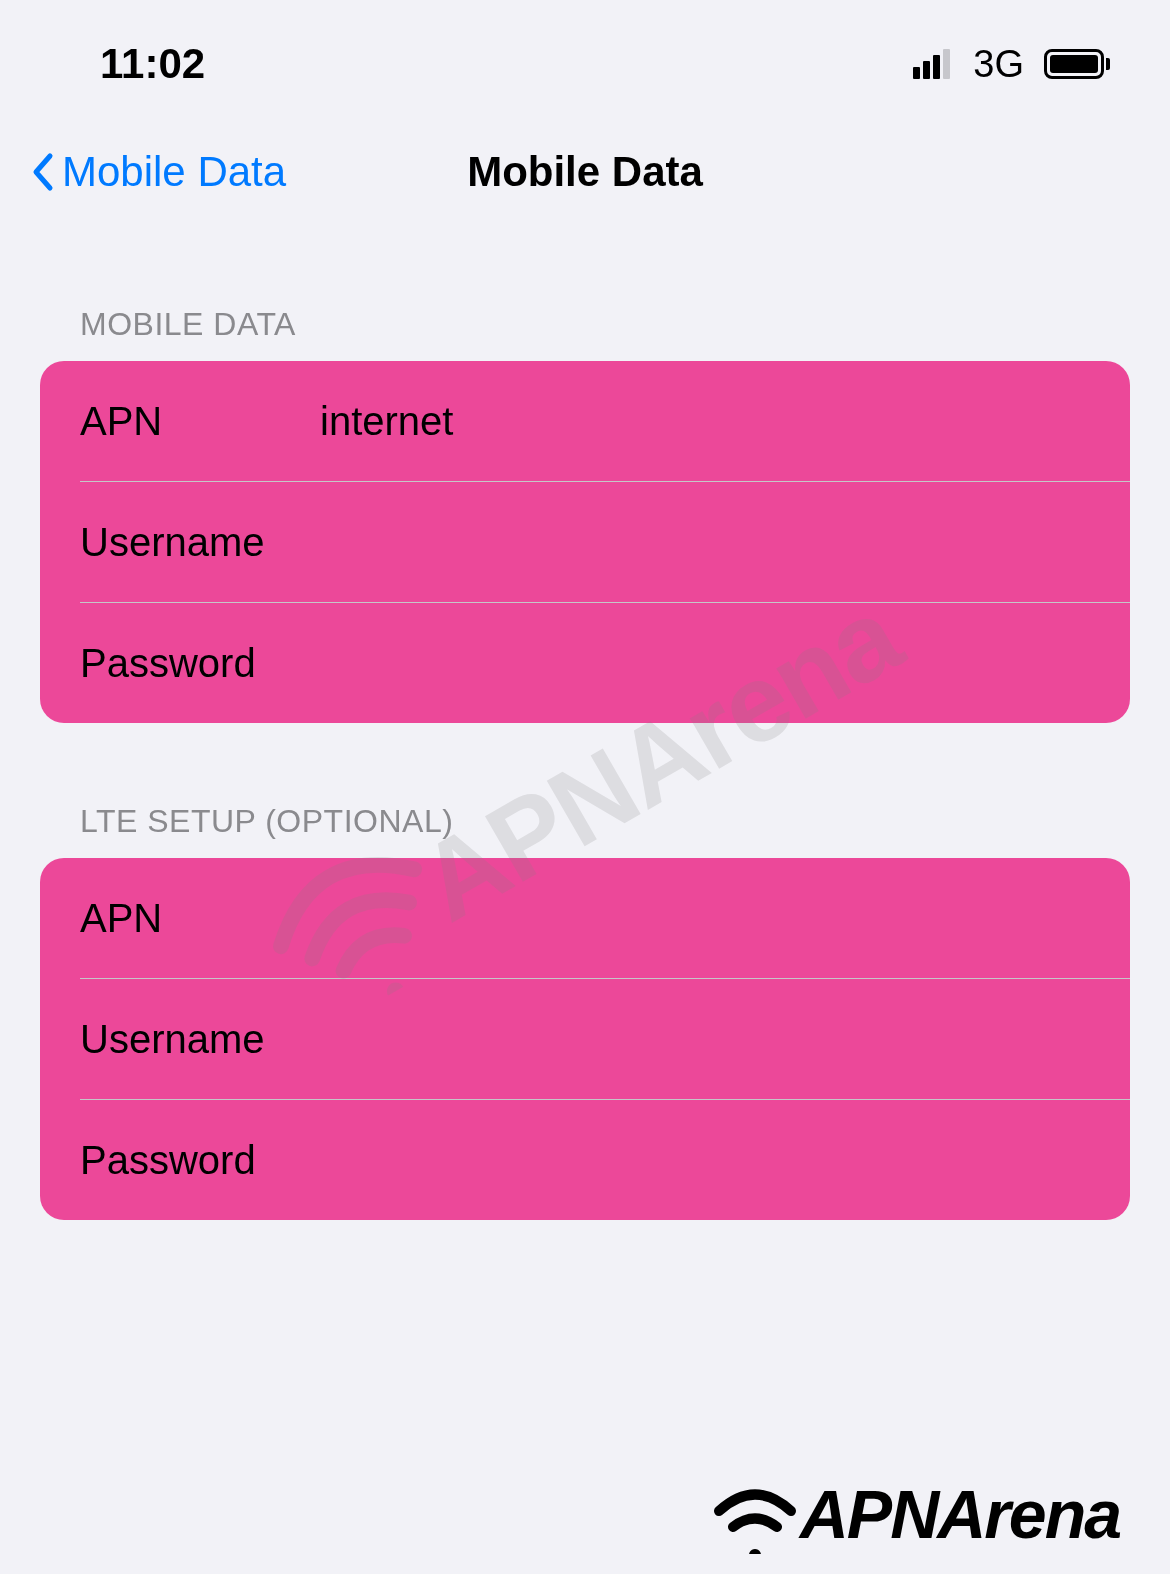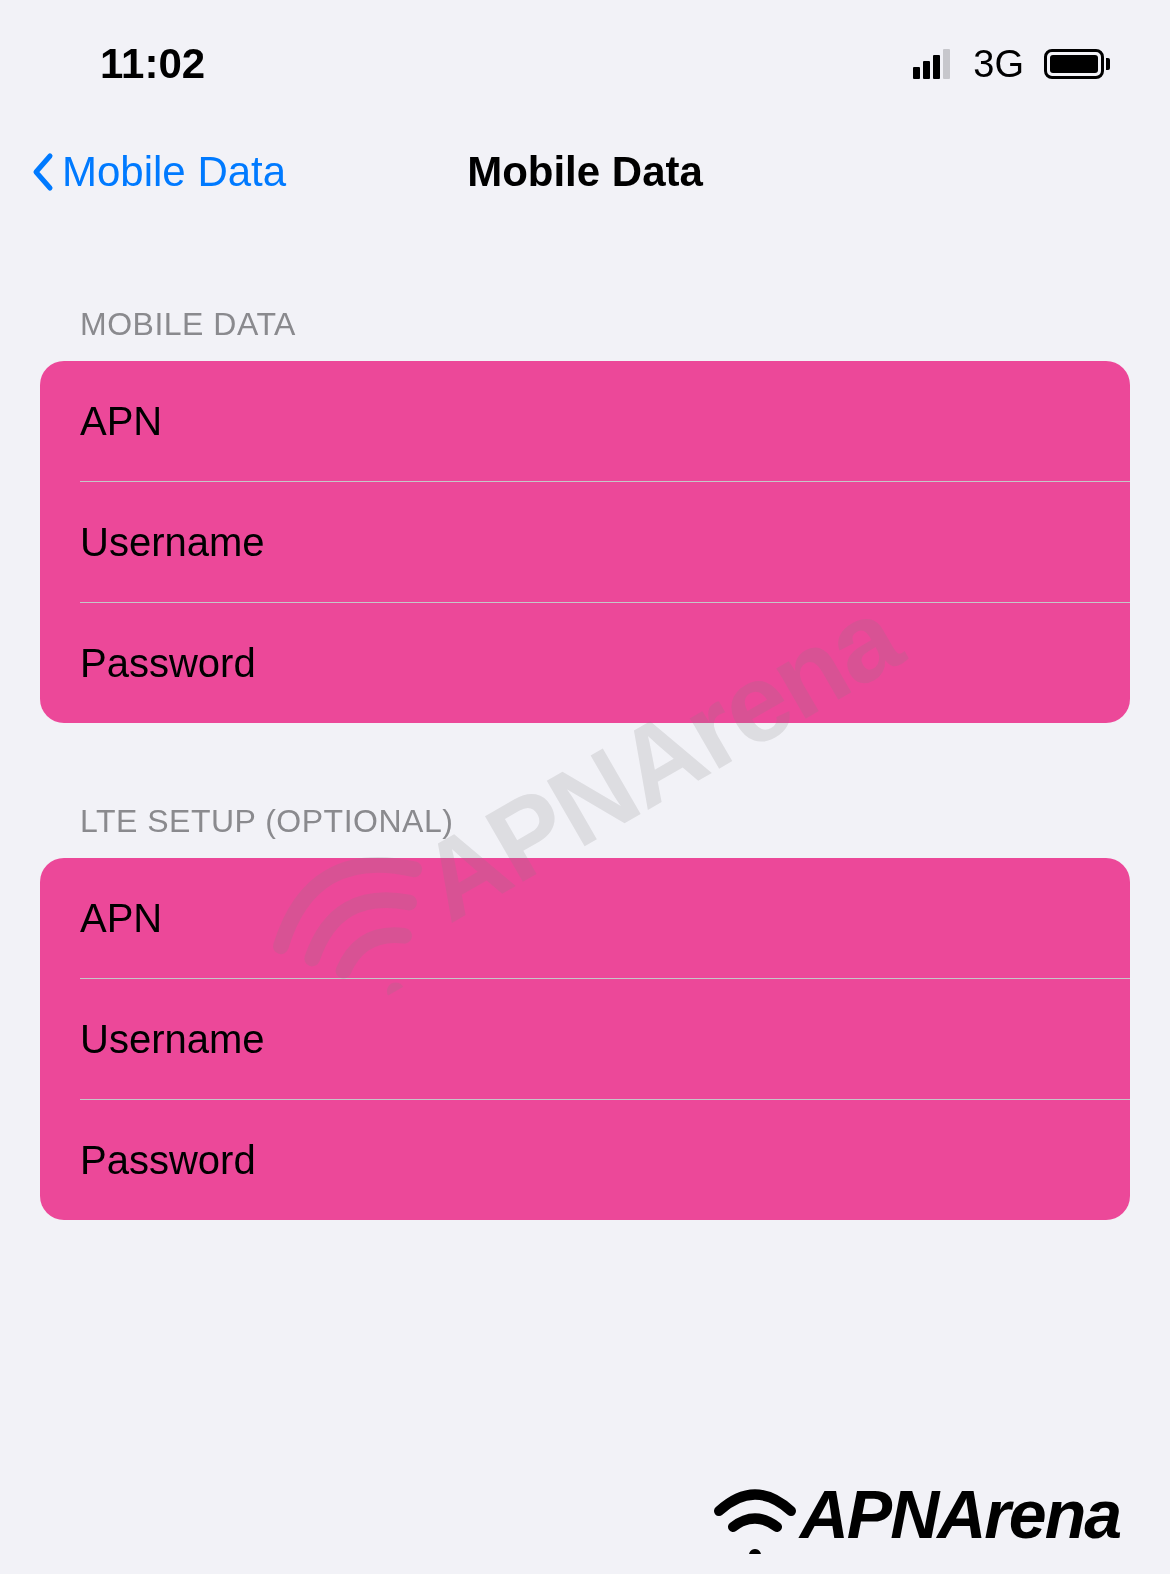--- a/index.html
+++ b/index.html
@@ -227,20 +227,21 @@
     <span>Mobile Data</span>
   </div>
   <div class="nav-title">Mobile Data</div>
 </div>
 
 <div class="section">
   <div class="section-header">MOBILE DATA</div>
   <div class="section-group">
     <div class="row">
       <div class="row-label">APN</div>
+      <input class="row-input" type="text" value="internet" style="">
     </div>
     <div class="row-separator"></div>
     <div class="row">
       <div class="row-label">Username</div>
       <input class="row-input" type="text" value="" style="">
     </div>
     <div class="row-separator"></div>
     <div class="row">
       <div class="row-label">Password</div>
       <input class="row-input" type="text" value="" style="">

